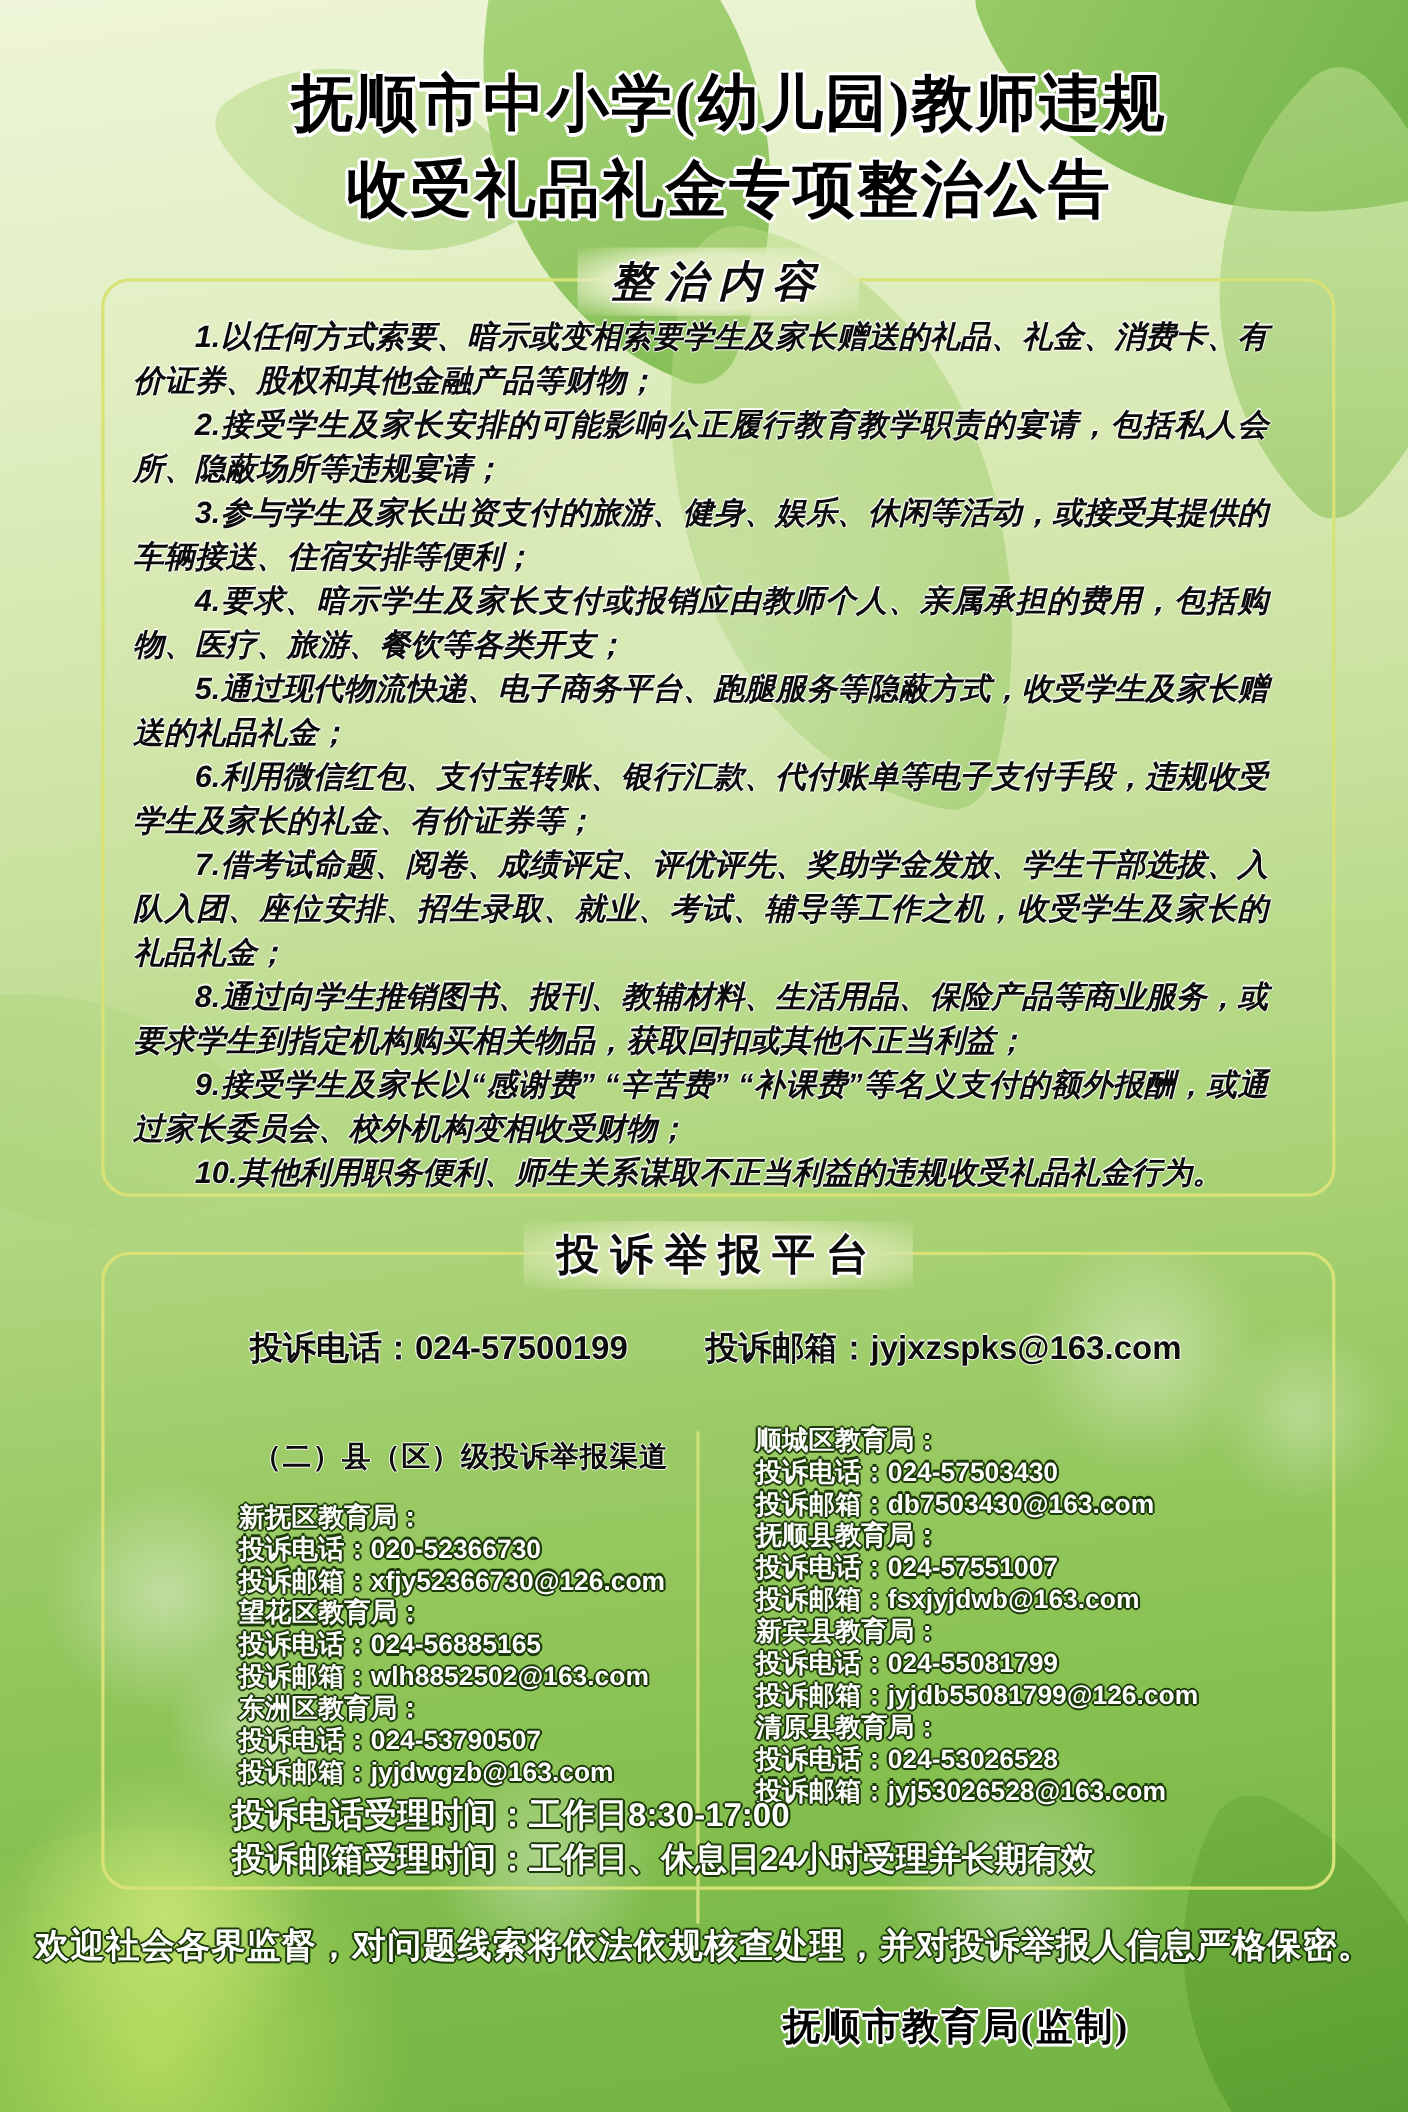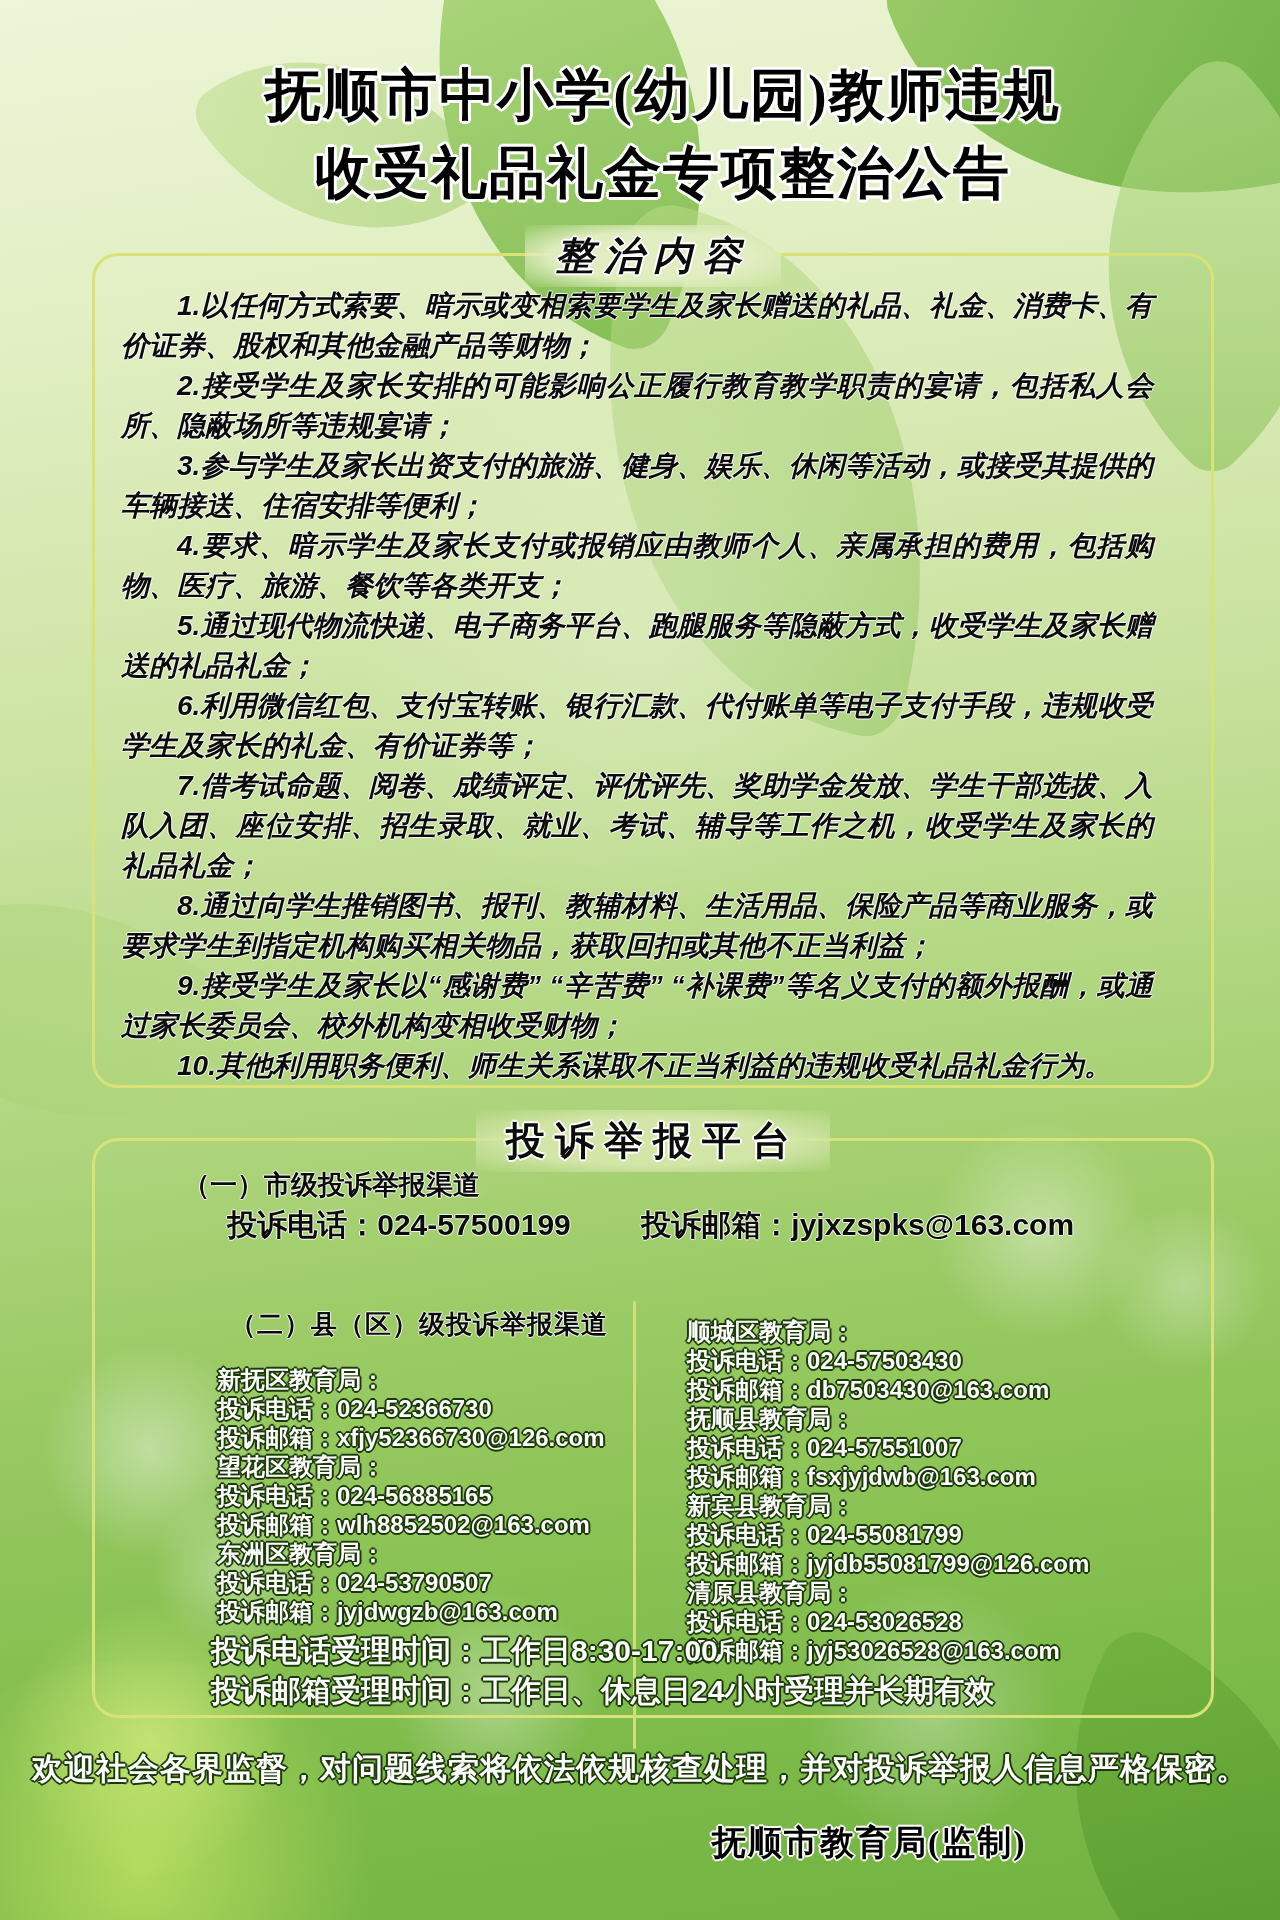--- a/index.html
+++ b/index.html
@@ -93,21 +93,21 @@
   .m-heading { position:absolute; left:88px; top:26px; margin:0;
                font-size:27px; font-weight:bold; }
   .m-row1 { position:absolute; left:70px; top:64px; font-size:30px; font-weight:bold; white-space:nowrap; }
   .m-row1 .pair1 { display:inline-block; width:468px;text-align:center; }
   .m-row2 { position:absolute; left:70px; top:102px; font-size:30px; font-weight:bold; white-space:nowrap; }
 
   .d-heading { position:absolute; left:135px; top:166px; margin:0;
                font-size:26px; font-weight:bold; letter-spacing:1px; }
   .col { position:absolute; font-size:24px; line-height:29px; font-weight:bold; white-space:nowrap; }
   .col-left  { left:122px; top:224px; }
-  .col-right { left:592px; top:154px;margin-top:22px; }
+  .col-right { left:592px; top:154px; }
   .divider { position:absolute; left:538px; top:160px; width:3px; height:448px;
              background:#cfe07a; border-radius:2px; }
 
   .hours { position:absolute; left:116px; top:490px; font-size:30px; line-height:40px;
            font-weight:bold; white-space:nowrap; }
 
   
   .footer-notice { position:absolute; left:0; top:1748px; width:100%; text-align:center;
                    font-size:31px; font-weight:bold; letter-spacing:1px; }
   .publisher { position:absolute; left:712px; top:1820px;
@@ -157,32 +157,31 @@
       <p>7.借考试命题、阅卷、成绩评定、评优评先、奖助学金发放、学生干部选拔、入队入团、座位安排、招生录取、就业、考试、辅导等工作之机，收受学生及家长的礼品礼金；</p>
       <p>8.通过向学生推销图书、报刊、教辅材料、生活用品、保险产品等商业服务，或要求学生到指定机构购买相关物品，获取回扣或其他不正当利益；</p>
       <p>9.接受学生及家长以“感谢费” “辛苦费” “补课费”等名义支付的额外报酬，或通过家长委员会、校外机构变相收受财物；</p>
       <p>10.其他利用职务便利、师生关系谋取不正当利益的违规收受礼品礼金行为。</p>
     </div>
   </section>
 
   <section class="box box2">
     <h2 class="legend legend-b">投诉举报平台</h2>
 
-    <h3 class="m-heading ink">（一）市级投诉举报渠道</h3>
     <div class="m-row1 ink">
       <span class="pair1"><span>投诉电话：</span><span>024-57500199</span></span>
       <span class="pair2"><span>投诉邮箱：</span><span>jyjxzspks@163.com</span></span>
     </div>
 
     <h3 class="d-heading ink">（二）县（区）级投诉举报渠道</h3>
 
     <div class="col col-left wt">
       <div class="bureau">
         <div>新抚区教育局：</div>
-        <div><span>投诉电话：</span><span>024-52366730</span></div>
+        <div><span>投诉电话：</span><span>020-52366730</span></div>
         <div><span>投诉邮箱：</span><span>xfjy52366730@126.com</span></div>
       </div>
       <div class="bureau">
         <div>望花区教育局：</div>
         <div><span>投诉电话：</span><span>024-56885165</span></div>
         <div><span>投诉邮箱：</span><span>wlh8852502@163.com</span></div>
       </div>
       <div class="bureau">
         <div>东洲区教育局：</div>
         <div><span>投诉电话：</span><span>024-53790507</span></div>

